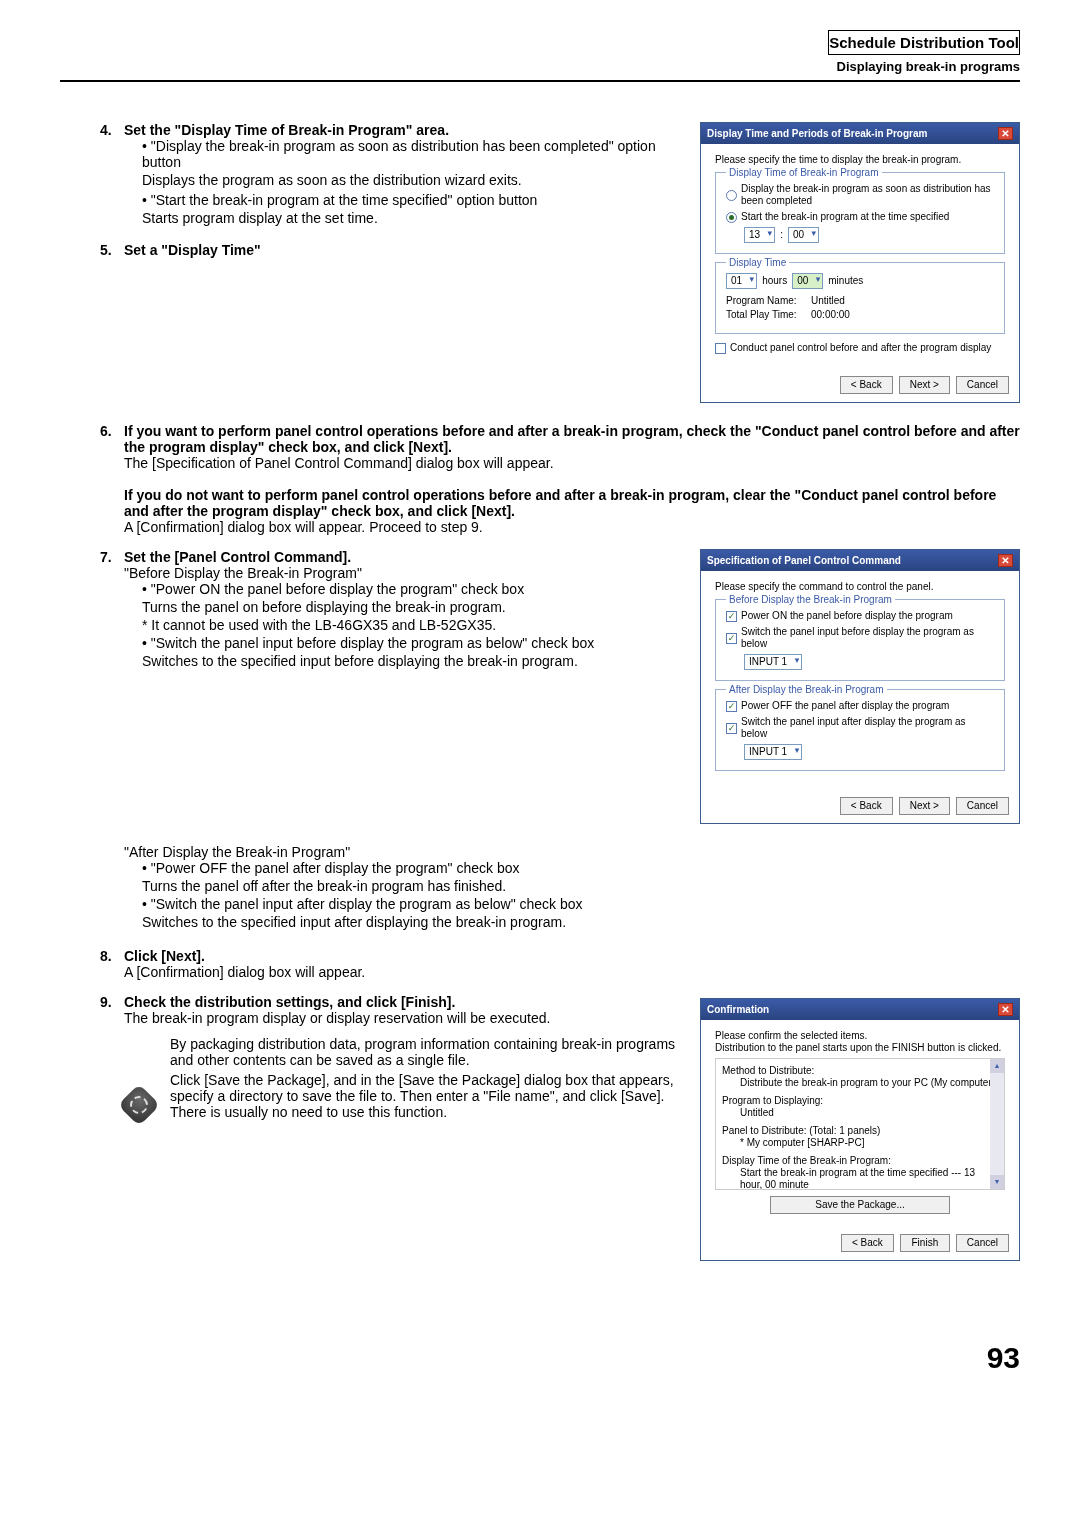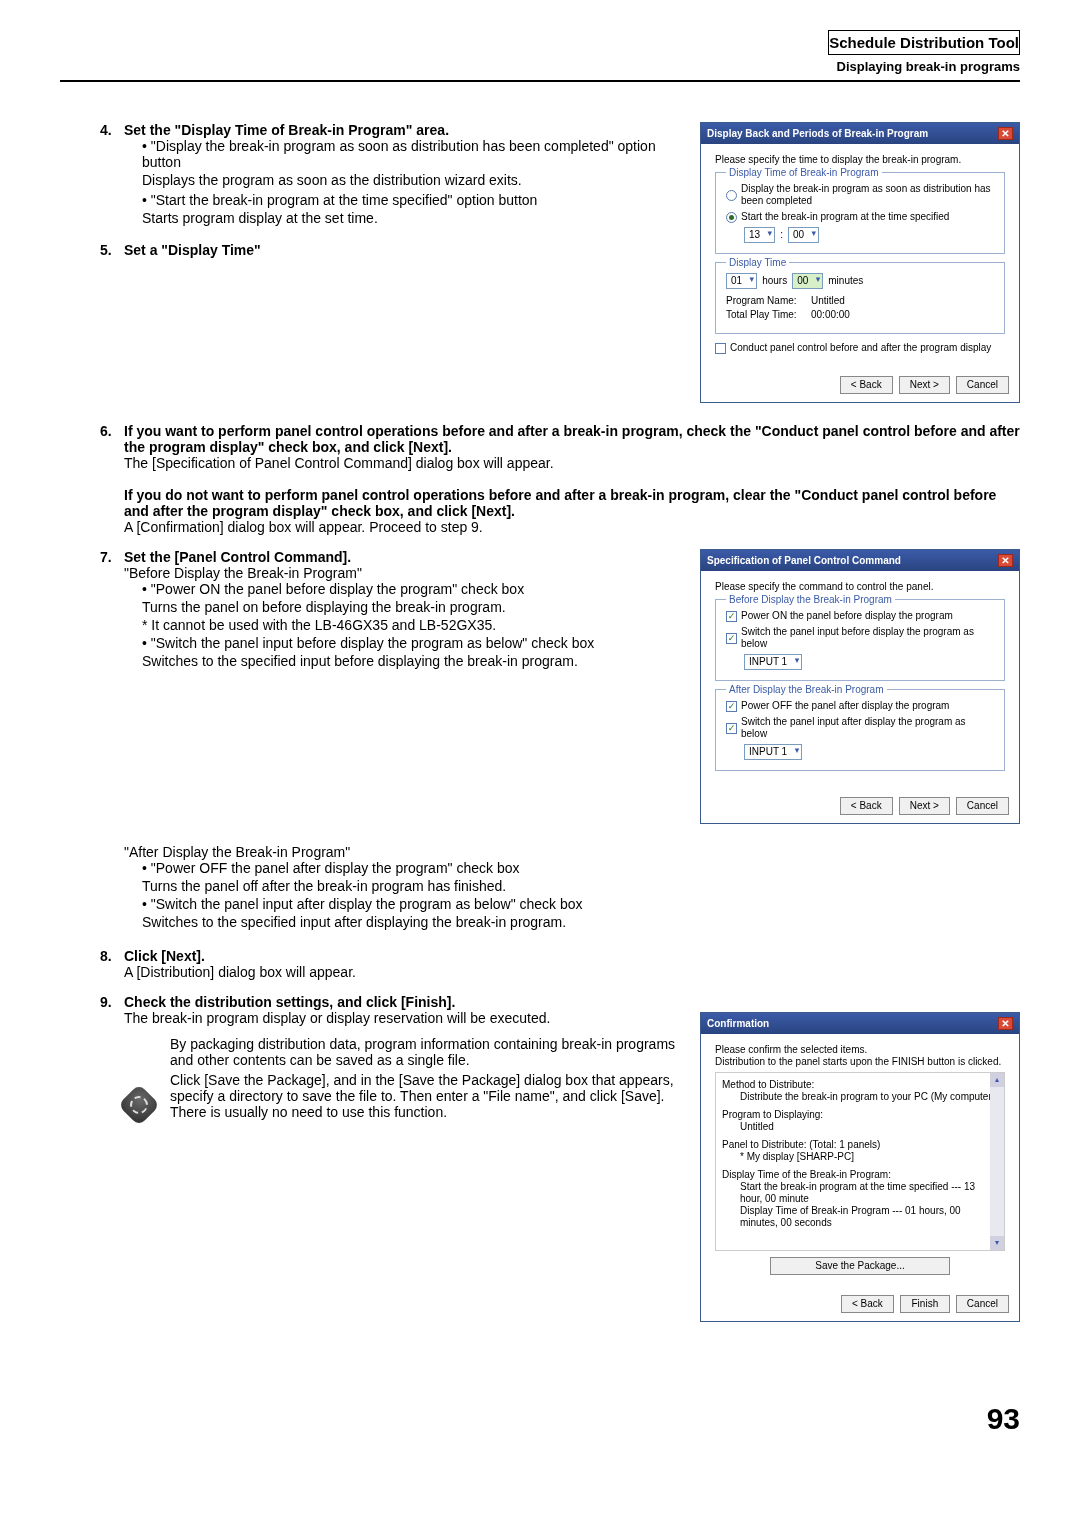--- a/index.html
+++ b/index.html
@@ -145,21 +145,21 @@
     background: #f0f0f0;
     padding: 2px 10px;
     font-size: 10px;
     min-width: 50px;
     text-align: center;
   }
   .conf-scroll {
     border: 1px solid #ccc;
     padding: 6px;
     position: relative;
-    height: 179px;
+    height: 132px;
     overflow: hidden;
   }
   .scroll-handle {
     position: absolute; right:0; top:0; width:14px; height:100%;
     background:#e8e8f0;
   }
   .scroll-arrow { position:absolute; width:14px; height:14px; background:#d0d0e0; display:flex;align-items:center;justify-content:center;font-size:8px;color:#3b5ba8;}
   .conf-item { margin-bottom:6px; }
   .conf-sub { padding-left: 18px; }
   .save-btn-wide {
@@ -227,21 +227,21 @@
         <div class="step-text">
           <div class="step-title">Set a "Display Time"</div>
         </div>
       </div>
     </div>
 
     <div class="right-col">
 
       <div class="dialog">
         <div class="dialog-titlebar">
-          <span>Display Back and Periods of Break-in Program</span>
+          <span>Display Time and Periods of Break-in Program</span>
           <span class="close-x">✕</span>
         </div>
         <div class="dialog-body">
           <div class="dlg-text">Please specify the time to display the break-in program.</div>
           <div class="fieldset">
             <span class="fieldset-legend">Display Time of Break-in Program</span>
             <div class="fieldset-inner">
               <div class="radio-row">
                 <span class="radio"></span>
                 <span>Display the break-in program as soon as distribution has been completed</span>
@@ -384,61 +384,61 @@
 
   <br>
 
   
   <div class="two-col">
     <div class="left-col">
       <div class="step">
         <div class="step-num">8.</div>
         <div class="step-text">
           <div class="step-title">Click [Next].</div>
-          <div>A [Distribution] dialog box will appear.</div>
+          <div>A [Confirmation] dialog box will appear.</div>
         </div>
       </div>
       <div class="step">
         <div class="step-num">9.</div>
         <div class="step-text">
           <div class="step-title">Check the distribution settings, and click [Finish].</div>
           <div>The break-in program display or display reservation will be executed.</div>
           <div class="hint-row">
             <div class="hint-badge"></div>
             <div class="hint-text">
               <div>By packaging distribution data, program information containing break-in programs and other contents can be saved as a single file.</div>
               <div style="margin-top:4px">Click [Save the Package], and in the [Save the Package] dialog box that appears, specify a directory to save the file to. Then enter a "File name", and click [Save]. There is usually no need to use this function.</div>
             </div>
           </div>
         </div>
       </div>
     </div>
 
     <div class="right-col">
 
-      <div class="dialog" style="margin-top:64px">
+      <div class="dialog" style="margin-top:50px">
         <div class="dialog-titlebar">
           <span>Confirmation</span>
           <span class="close-x">✕</span>
         </div>
         <div class="dialog-body">
           <div>Please confirm the selected items.</div>
           <div style="margin-bottom:4px">Distribution to the panel starts upon the FINISH button is clicked.</div>
           <div class="conf-scroll">
             <div class="conf-item">
               <div>Method to Distribute:</div>
               <div class="conf-sub">Distribute the break-in program to your PC (My computer)</div>
             </div>
             <div class="conf-item">
               <div>Program to Displaying:</div>
               <div class="conf-sub">Untitled</div>
             </div>
             <div class="conf-item">
               <div>Panel to Distribute:  (Total: 1 panels)</div>
-              <div class="conf-sub">* My display [SHARP-PC]</div>
+              <div class="conf-sub">* My computer [SHARP-PC]</div>
             </div>
             <div class="conf-item">
               <div>Display Time of the Break-in Program:</div>
               <div class="conf-sub">Start the break-in program at the time specified --- 13 hour, 00 minute</div>
               <div class="conf-sub">Display Time of Break-in Program --- 01 hours, 00 minutes, 00 seconds</div>
             </div>
 
             <div class="scroll-handle">
               <div class="scroll-arrow" style="top:0">▴</div>
               <div class="scroll-arrow" style="bottom:0">▾</div>

